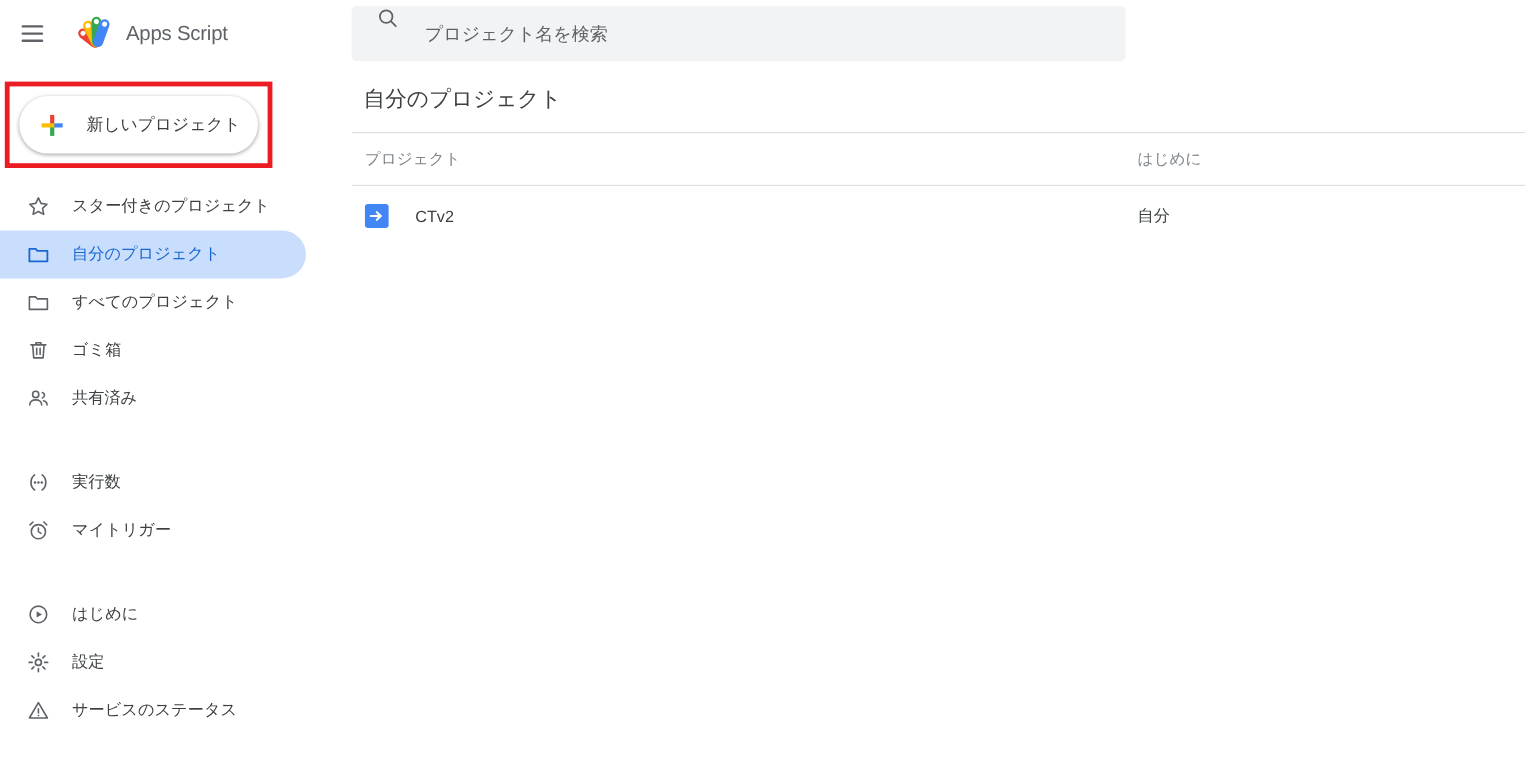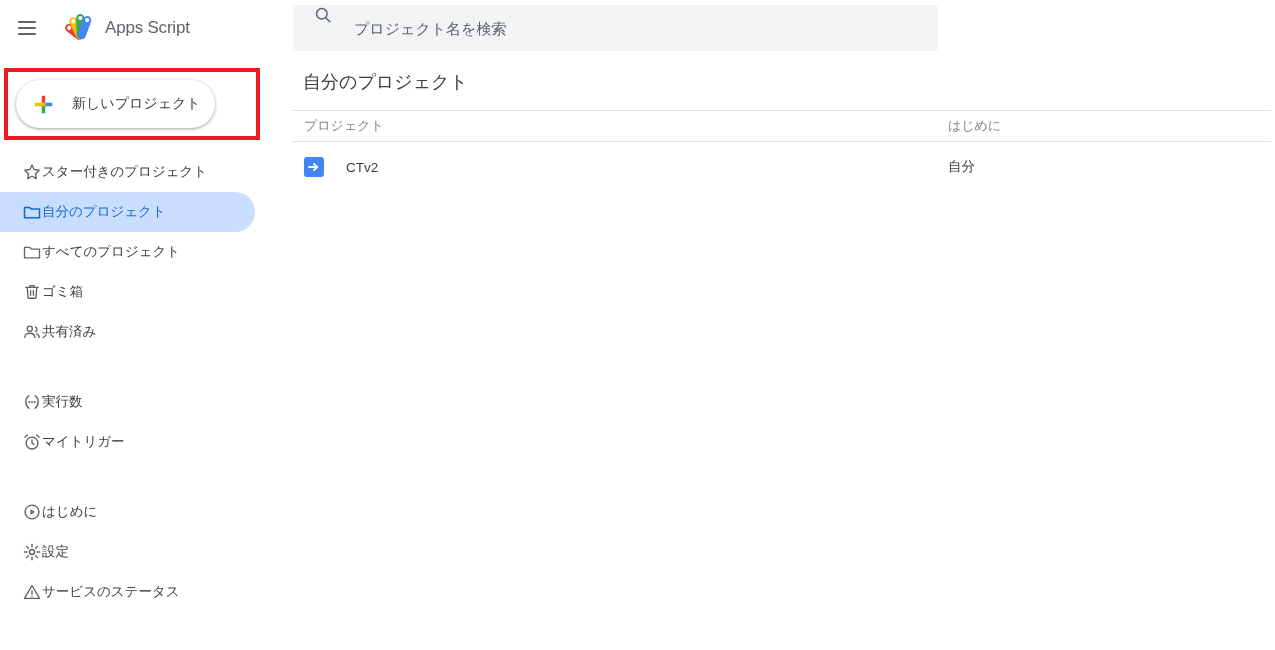--- a/index.html
+++ b/index.html
@@ -58,21 +58,21 @@
     font-size: 17px;
     color: #5f6368;
     letter-spacing: -0.2px;
     white-space: nowrap;
   }
 
   
   .newproj-wrap {
     position: absolute;
     left: 4px; top: 68px;
-    width: 256px; height: 72px;
+    width: 223px; height: 72px;
     border: 4px solid #ec1c24;
     background: #ffffff;
   }
   .newproj-btn {
     position: absolute;
     left: 8px; top: 8px;
     width: 199px; height: 48px;
     border-radius: 24px;
     background: #ffffff;
     box-shadow: 0 1px 3px rgba(60,64,67,0.30), 0 1px 3px 1px rgba(60,64,67,0.15);
@@ -102,20 +102,21 @@
     cursor: pointer;
     color: #3c4043;
   }
   .nav-item .nav-ico {
     width: 20px; height: 20px;
     flex: 0 0 auto;
     display: block;
     color: #5f6368;
   }
   .nav-item .nav-label {
+    margin-left: 18px;
     font-size: 13.5px;
     white-space: nowrap;
     color: #3c4043;
   }
   .nav-item.selected { background: #c9ddfc; }
   .nav-item.selected .nav-ico { color: #1967d2; }
   .nav-item.selected .nav-label { color: #1967d2; }
   .nav-gap-1 { height: 30px; }
   .nav-gap-2 { height: 30px; }
 
@@ -153,21 +154,21 @@
     position: absolute;
     left: 13px; top: 70px;
     font-size: 18px;
     color: #3c4043;
   }
 
   .table { position: absolute; left: 3px; top: 110px; width: 978px; }
   .t-head {
     display: flex;
     align-items: center;
-    height: 32px;
+    height: 45px;
     border-top: 1px solid #e0e0e0;
     border-bottom: 1px solid #e0e0e0;
   }
   .t-head .th {
     font-size: 13px;
     color: #80868b;
   }
   .col-project { width: 650px; padding-left: 11px; }
   .col-owner { width: 300px; padding-left: 5px; }
 

